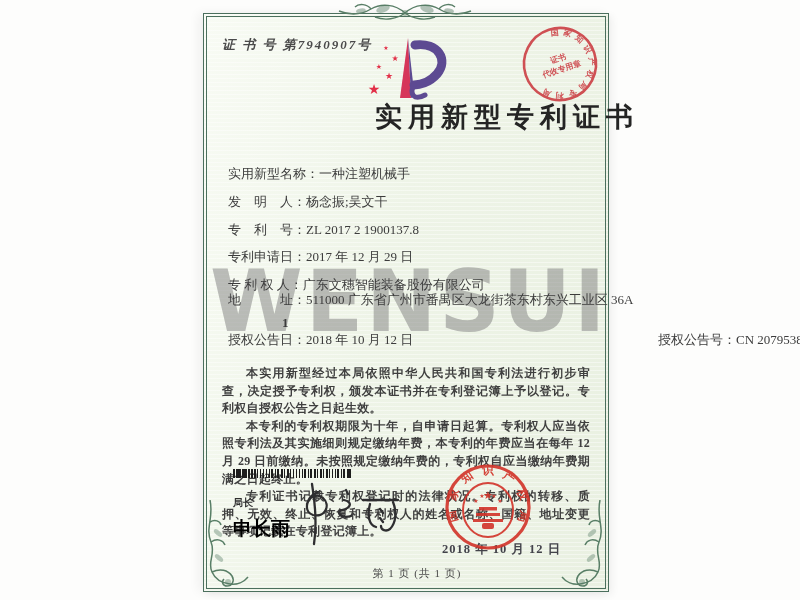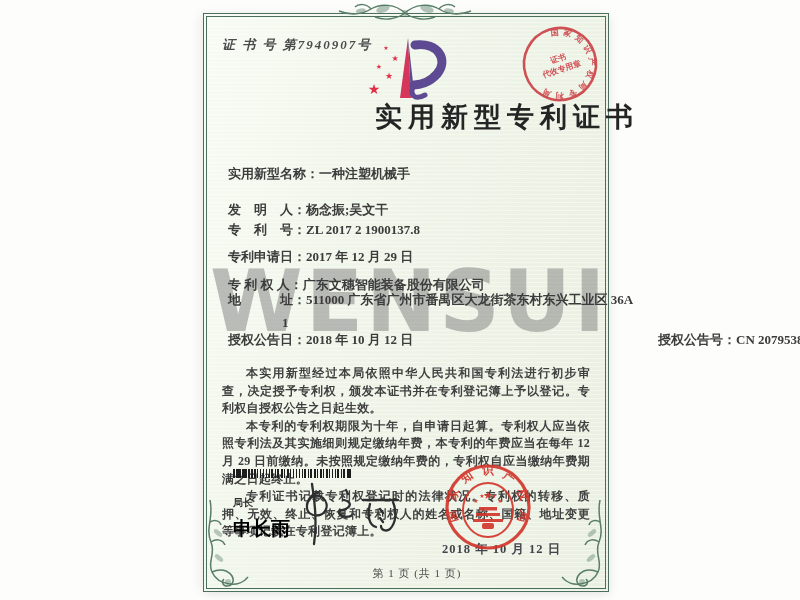--- a/index.html
+++ b/index.html
@@ -16,21 +16,21 @@
   
   .watermark{position:absolute;left:210px;top:252px;width:390px;text-align:center;
      font-family:"DejaVu Sans","Liberation Sans",sans-serif;font-weight:bold;
      font-size:84px;letter-spacing:3px;color:rgba(125,125,125,0.50);z-index:1;
      transform:scaleY(1.02);}
   .content{position:absolute;inset:0;z-index:2;color:#3c3c3c;}
   .cert-no{position:absolute;left:222px;top:36px;font-size:13px;font-weight:bold;
      letter-spacing:2px;color:#4a4a4a;font-style:italic;}
   .title{position:absolute;left:203px;top:99px;width:404px;text-align:right;
      font-size:27px;font-weight:bold;letter-spacing:6px;color:#242424;margin-left:32px;}
-  .field-row{position:absolute;left:228px;font-size:13px;font-weight:700;white-space:nowrap;}
+  .field-row{position:absolute;left:228px;font-size:13px;font-weight:400;white-space:nowrap;}
   .field-row .lab{display:inline-block;}
   .grant-right{position:absolute;left:430px;top:0;}
   .addr2{position:absolute;left:282px;top:315px;font-size:13px;font-weight:600;}
   .paras{position:absolute;left:222px;top:352px;width:368px;font-size:12px;
      line-height:17.6px;text-align:justify;font-weight:600;color:#3f3f3f;letter-spacing:0.3px;margin-top:13px;}
   .paras p{margin:0;text-indent:2em;}
   .barcode{position:absolute;left:233px;top:469px;width:119px;height:9px;
      background-image:
        repeating-linear-gradient(90deg,#1d1d1d 0 1.5px,rgba(0,0,0,0) 1.5px 3px),
        repeating-linear-gradient(90deg,#1d1d1d 0 1px,rgba(0,0,0,0) 1px 5.5px);}
@@ -116,21 +116,21 @@
         <path d="M57,11 C80,8 91,26 79,40 C71,49 61,51 56,51" stroke-width="9"></path>
         <path d="M56,51 C51,60 56,67 67,61" stroke-width="5"></path>
       </g>
     </svg>
 
     <div class="title">实用新型专利证书</div>
 
     <div class="field-row" style="top:165px;">
       <span class="lab">实用新型名称：</span><span>一种注塑机械手</span>
     </div>
-    <div class="field-row" style="top:193px;margin-top:8px;">
+    <div class="field-row" style="top:193px;">
       <span class="lab">发　明　人：</span><span>杨念振;吴文干</span>
     </div>
     <div class="field-row" style="top:221px;">
       <span class="lab">专　利　号：</span><span>ZL 2017 2 1900137.8</span>
     </div>
     <div class="field-row" style="top:248px;">
       <span class="lab">专利申请日：</span><span>2017 年 12 月 29 日</span>
     </div>
     <div class="field-row" style="top:276px;">
       <span class="lab">专 利 权 人：</span><span>广东文穗智能装备股份有限公司</span>

